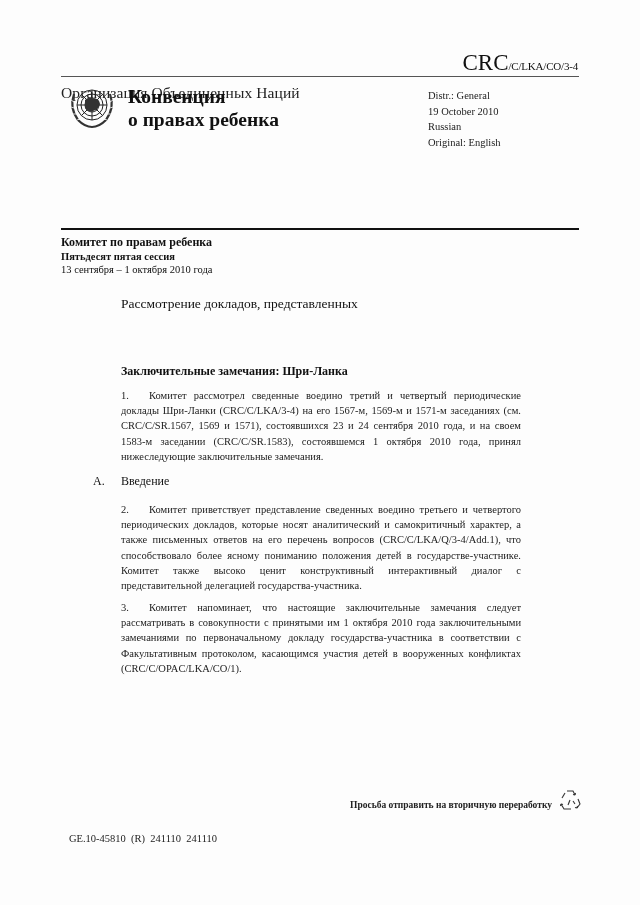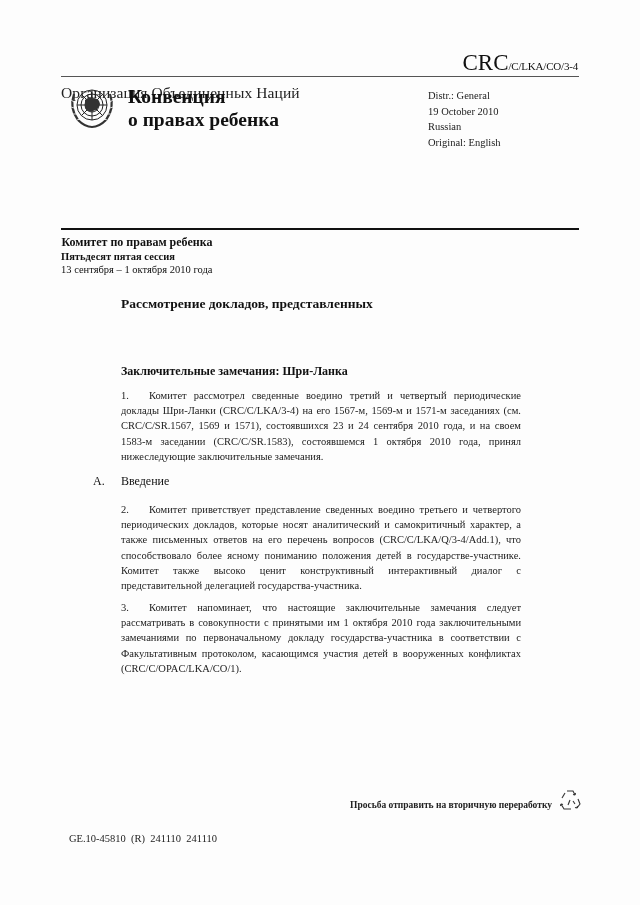--- a/index.html
+++ b/index.html
@@ -11,24 +11,24 @@
     .org-name { left: 61px; top: 55px; font-size: 15.5px; color: #222; letter-spacing: 0.1px; margin-top: 29px; }
     .symbol { right: 62px; top: 50px; white-space: nowrap; color: #111; }
     .symbol .big { font-size: 23px; }
     .symbol .small { font-size: 11px; letter-spacing: -0.2px; }
     .rule-top { left: 61px; top: 76px; width: 518px; height: 1px; background: #555; }
     .emblem { left: 65px; top: 80px; width: 54px; height: 54px; }
     .conv-title { left: 128px; top: 85px; font-size: 19.5px; font-weight: bold; line-height: 23px; color: #111; }
     .distr { left: 428px; top: 88px; font-size: 10.5px; line-height: 15.5px; color: #222; }
     .rule-thick { left: 61px; top: 228px; width: 518px; height: 2px; background: #111; }
     .committee { left: 61px; top: 236px; line-height: 13.5px; color: #111; }
-    .committee .c1 { font-size: 12px; font-weight: bold; text-align: right; }
+    .committee .c1 { font-size: 12px; font-weight: bold; }
     .committee .c2 { font-size: 10.5px; font-weight: bold; }
     .committee .c3 { font-size: 10.5px; }
-    .main-title { left: 121px; top: 296px; width: 400px; font-size: 13.5px; font-weight: bold; line-height: 16.5px; color: #111; }
+    .main-title { left: 121px; top: 296px; width: 400px; font-size: 13.5px; font-weight: normal; line-height: 16.5px; color: #111; }
     .subtitle { left: 121px; top: 364px; font-size: 12px; font-weight: bold; color: #111; text-align: right; }
     .para { left: 121px; width: 400px; font-size: 10.5px; line-height: 15.2px; text-align: justify; color: #222; }
     .para .num { display: inline-block; width: 28px; }
     .p1 { top: 388px; }
     .section-a { left: 93px; top: 474px; font-size: 12px; font-weight: normal; color: #111; }
     .section-a .letter { display: inline-block; width: 28px; }
     .p2 { top: 502px; }
     .p3 { top: 600px; }
     .footer-code { left: 61px; top: 833px; font-size: 10.5px; color: #222; margin-left: 8px; }
     .footer-recycle { left: 350px; top: 800px; font-size: 9.5px; font-weight: bold; color: #222; }

